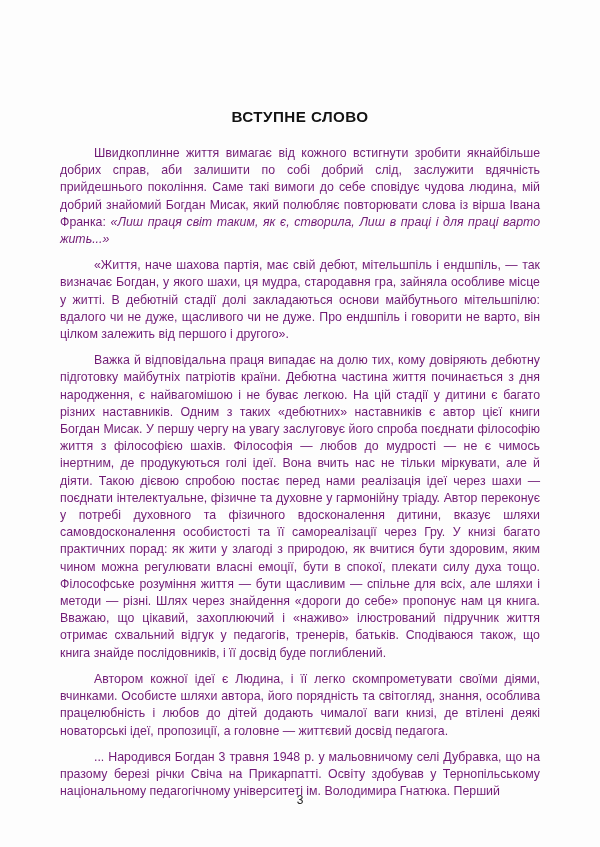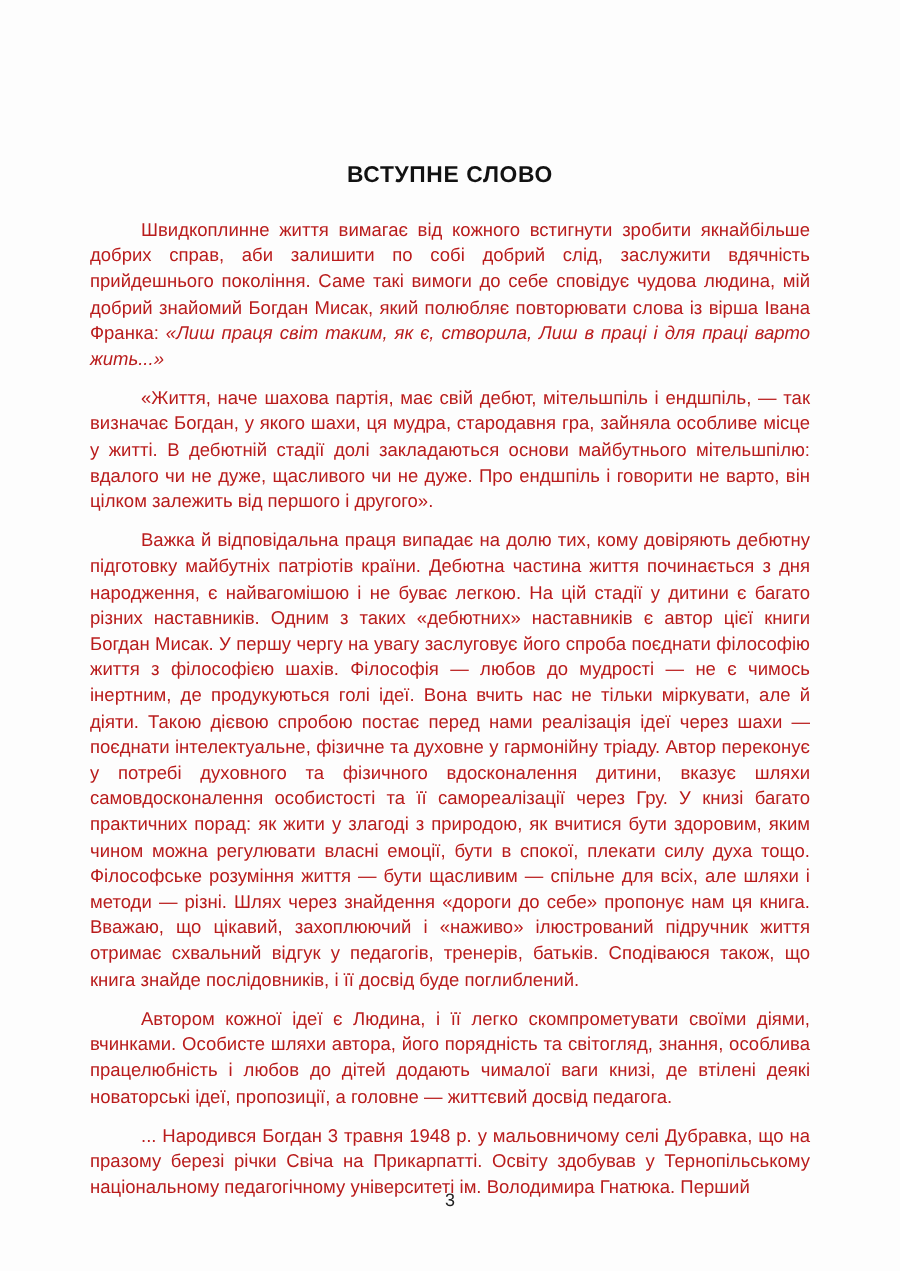--- a/index.html
+++ b/index.html
@@ -43,21 +43,21 @@
     width: 480px;
   }
   p.para {
     margin: 0 0 9px 0;
     padding: 0;
     text-align: justify;
     text-justify: inter-word;
     text-indent: 34px;
     font-size: 12.35px;
     line-height: 17.2px;
-    color: #b91c1c;
+    color: #701a75;
     font-family: "Liberation Sans", sans-serif;
     -webkit-hyphens: none;
     hyphens: none;
   }
   p.para:last-child {
     margin-bottom: 0;
   }
   span.italic-quote {
     font-style: italic;
   }

